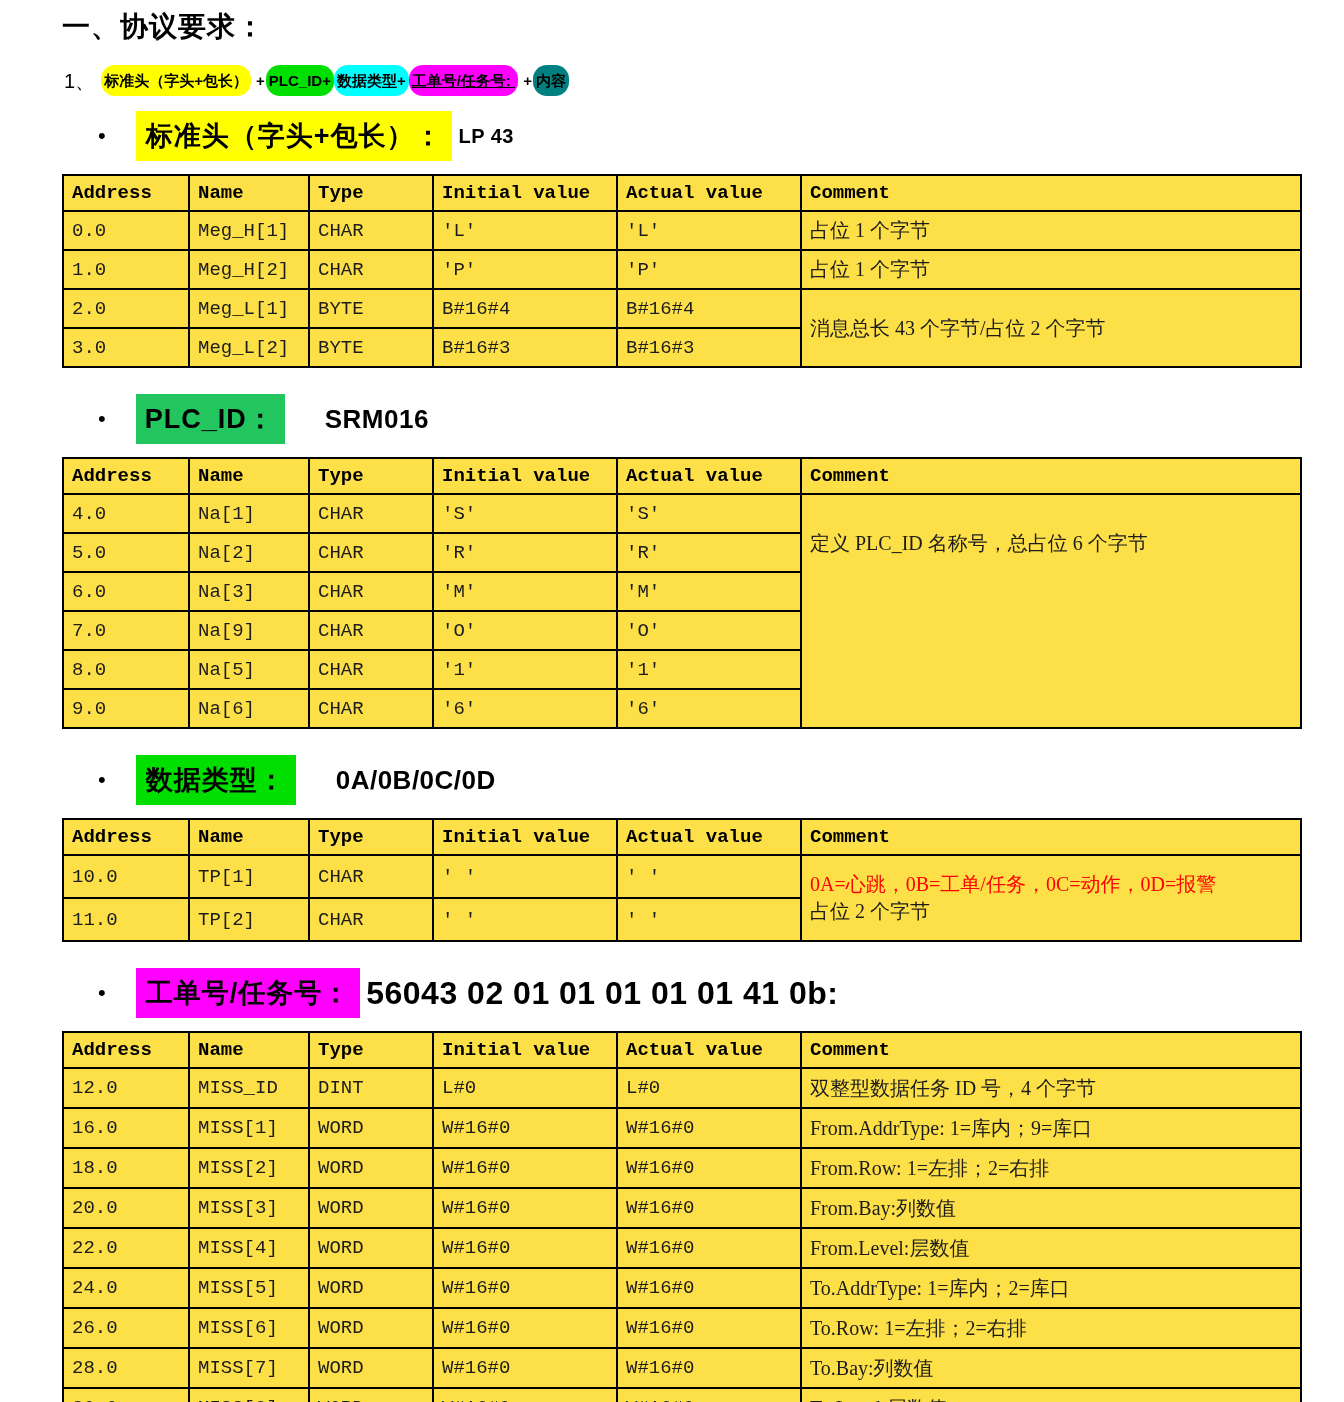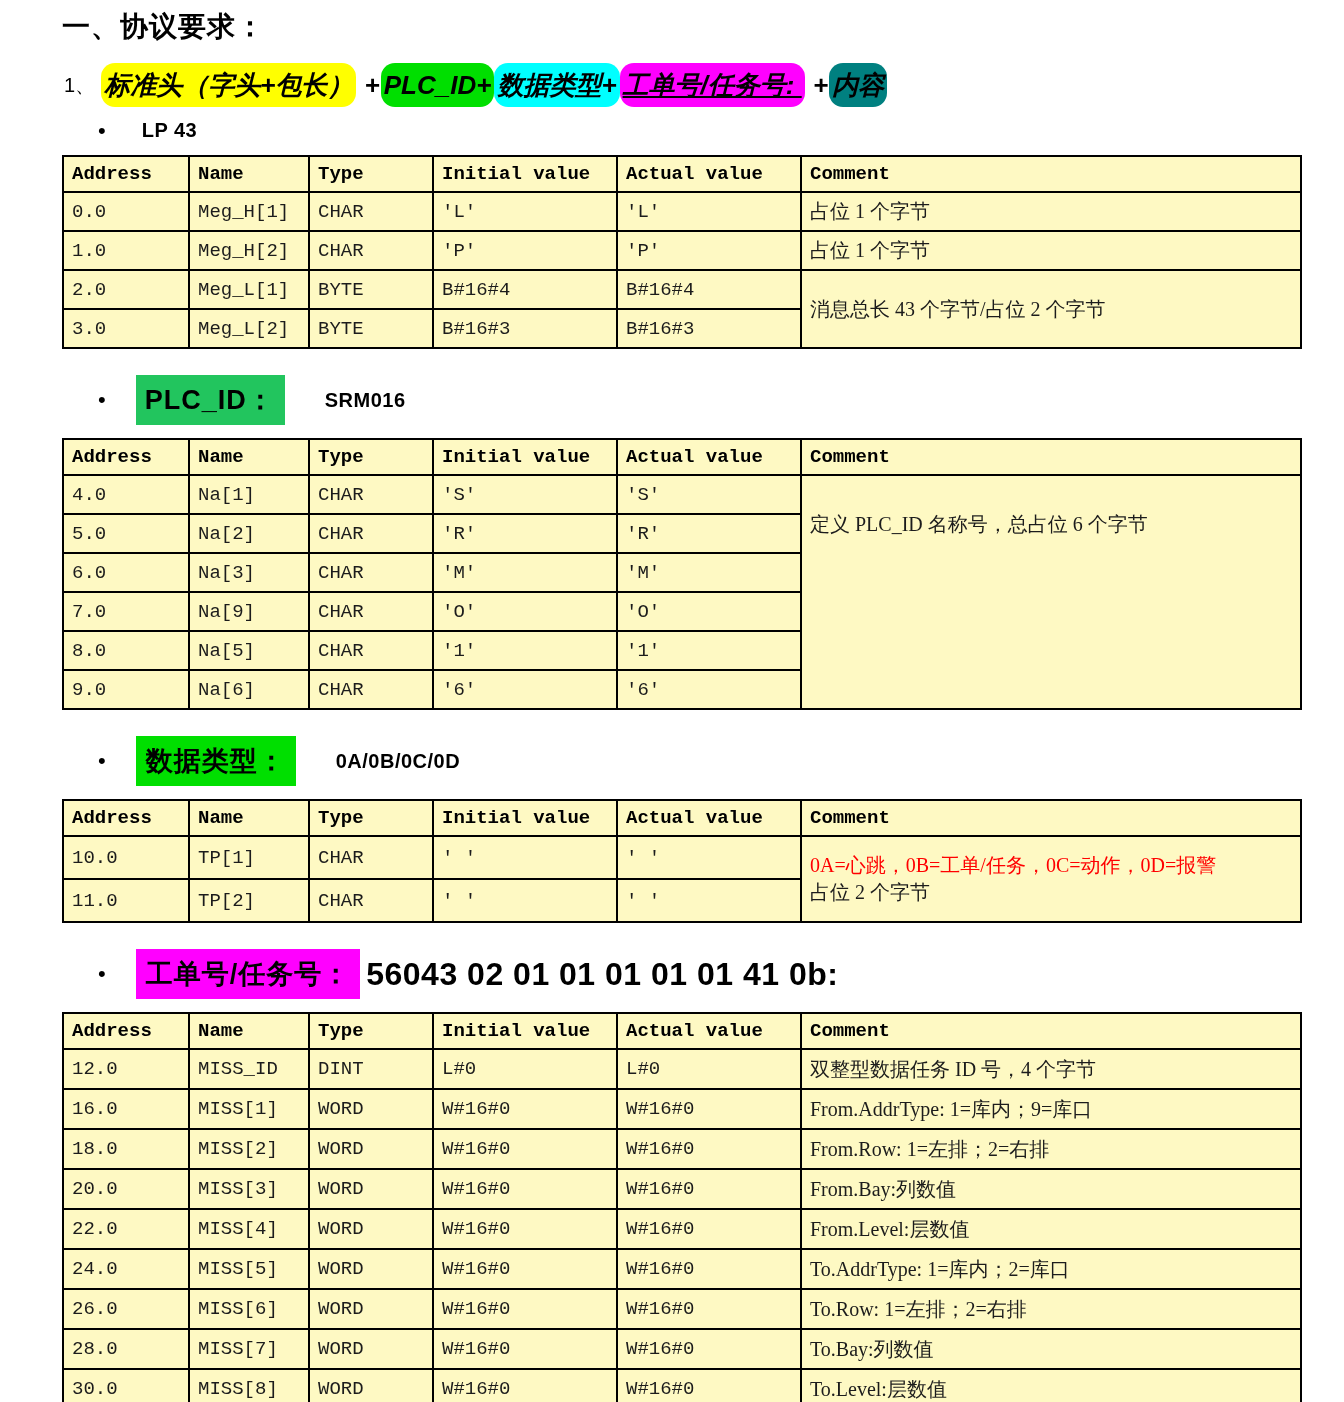--- a/index.html
+++ b/index.html
@@ -14,40 +14,40 @@
   h1.doc-heading {
     margin: 8px 0 0 62px;
     font-size: 28px; font-weight: bold; letter-spacing: 1px;
   }
   .formula {
     margin: 22px 0 0 64px;
     display: flex; align-items: center;
   }
   .formula .list-num { font-size: 20px; margin-right: 6px; }
   .seg {
-    font-size: 26px; font-weight: bold; font-style: italic;
+    font-size: 15px; font-weight: bold; 
     padding: 7px 3px; white-space: pre; border-radius: 14px;
   }
   .seg.plain { background: transparent; padding: 7px 1px; }
   .seg.u { text-decoration: underline; }
   .bullet-line { display: flex; align-items: center; margin: 26px 0 13px 98px; }
   .sec-0 .bullet-line { margin-top: 16px; }
   .bullet-dot { font-size: 22px; margin-right: 30px; line-height: 1; }
   .bullet-label {
     font-size: 27px; font-weight: bold;
     padding: 7px 10px; letter-spacing: 1px; white-space: pre;
   }
   .bullet-value { font-weight: bold; margin-left: 6px; white-space: pre; letter-spacing: 0.5px; }
   .sec-0 .bullet-value { font-size: 20px; }
-  .sec-1 .bullet-value, .sec-2 .bullet-value { font-size: 20px; margin-left: 40px; }
+  .sec-1 .bullet-value, .sec-2 .bullet-value { font-size: 26px; margin-left: 40px; }
   .sec-3 .bullet-value { font-size: 32px; }
   table.spec {
     border-collapse: collapse; table-layout: fixed;
     width: 1238px; margin-left: 62px;
-    background: #fef9c3;
+    background: #fde047;
   }
   table.spec th, table.spec td {
     border: 2px solid #000;
     padding: 2px 8px;
     overflow: hidden; white-space: nowrap;
     vertical-align: middle;
   }
   table.spec th {
     text-align: left;
     font-family: "Liberation Mono", "DejaVu Sans Mono", monospace;
@@ -76,20 +76,21 @@
 
   <div class="formula">
     <span class="list-num">1、</span>
     <span id="formula-segments"><span class="seg" style="background: rgb(255, 255, 0);">标准头（字头+包长）</span><span class="seg plain"> +</span><span class="seg" style="background: rgb(0, 223, 0);">PLC_ID+</span><span class="seg" style="background: rgb(0, 255, 255);">数据类型+</span><span class="seg u" style="background: rgb(255, 0, 255);">工单号/任务号: </span><span class="seg plain"> +</span><span class="seg" style="background: rgb(0, 128, 128);">内容</span></span>
   </div>
 
   <div id="sections">
       <div class="section sec-0">
         <div class="bullet-line">
           <span class="bullet-dot">•</span>
+          <span class="bullet-label" style="background: rgb(255, 255, 0);">标准头（字头+包长）：</span>
           <span class="bullet-value">LP 43</span>
         </div>
         <table class="spec">
           <colgroup>
             <col style="width: 126px;">
             <col style="width: 120px;">
             <col style="width: 124px;">
             <col style="width: 184px;">
             <col style="width: 184px;">
             <col style="width: 500px;">

